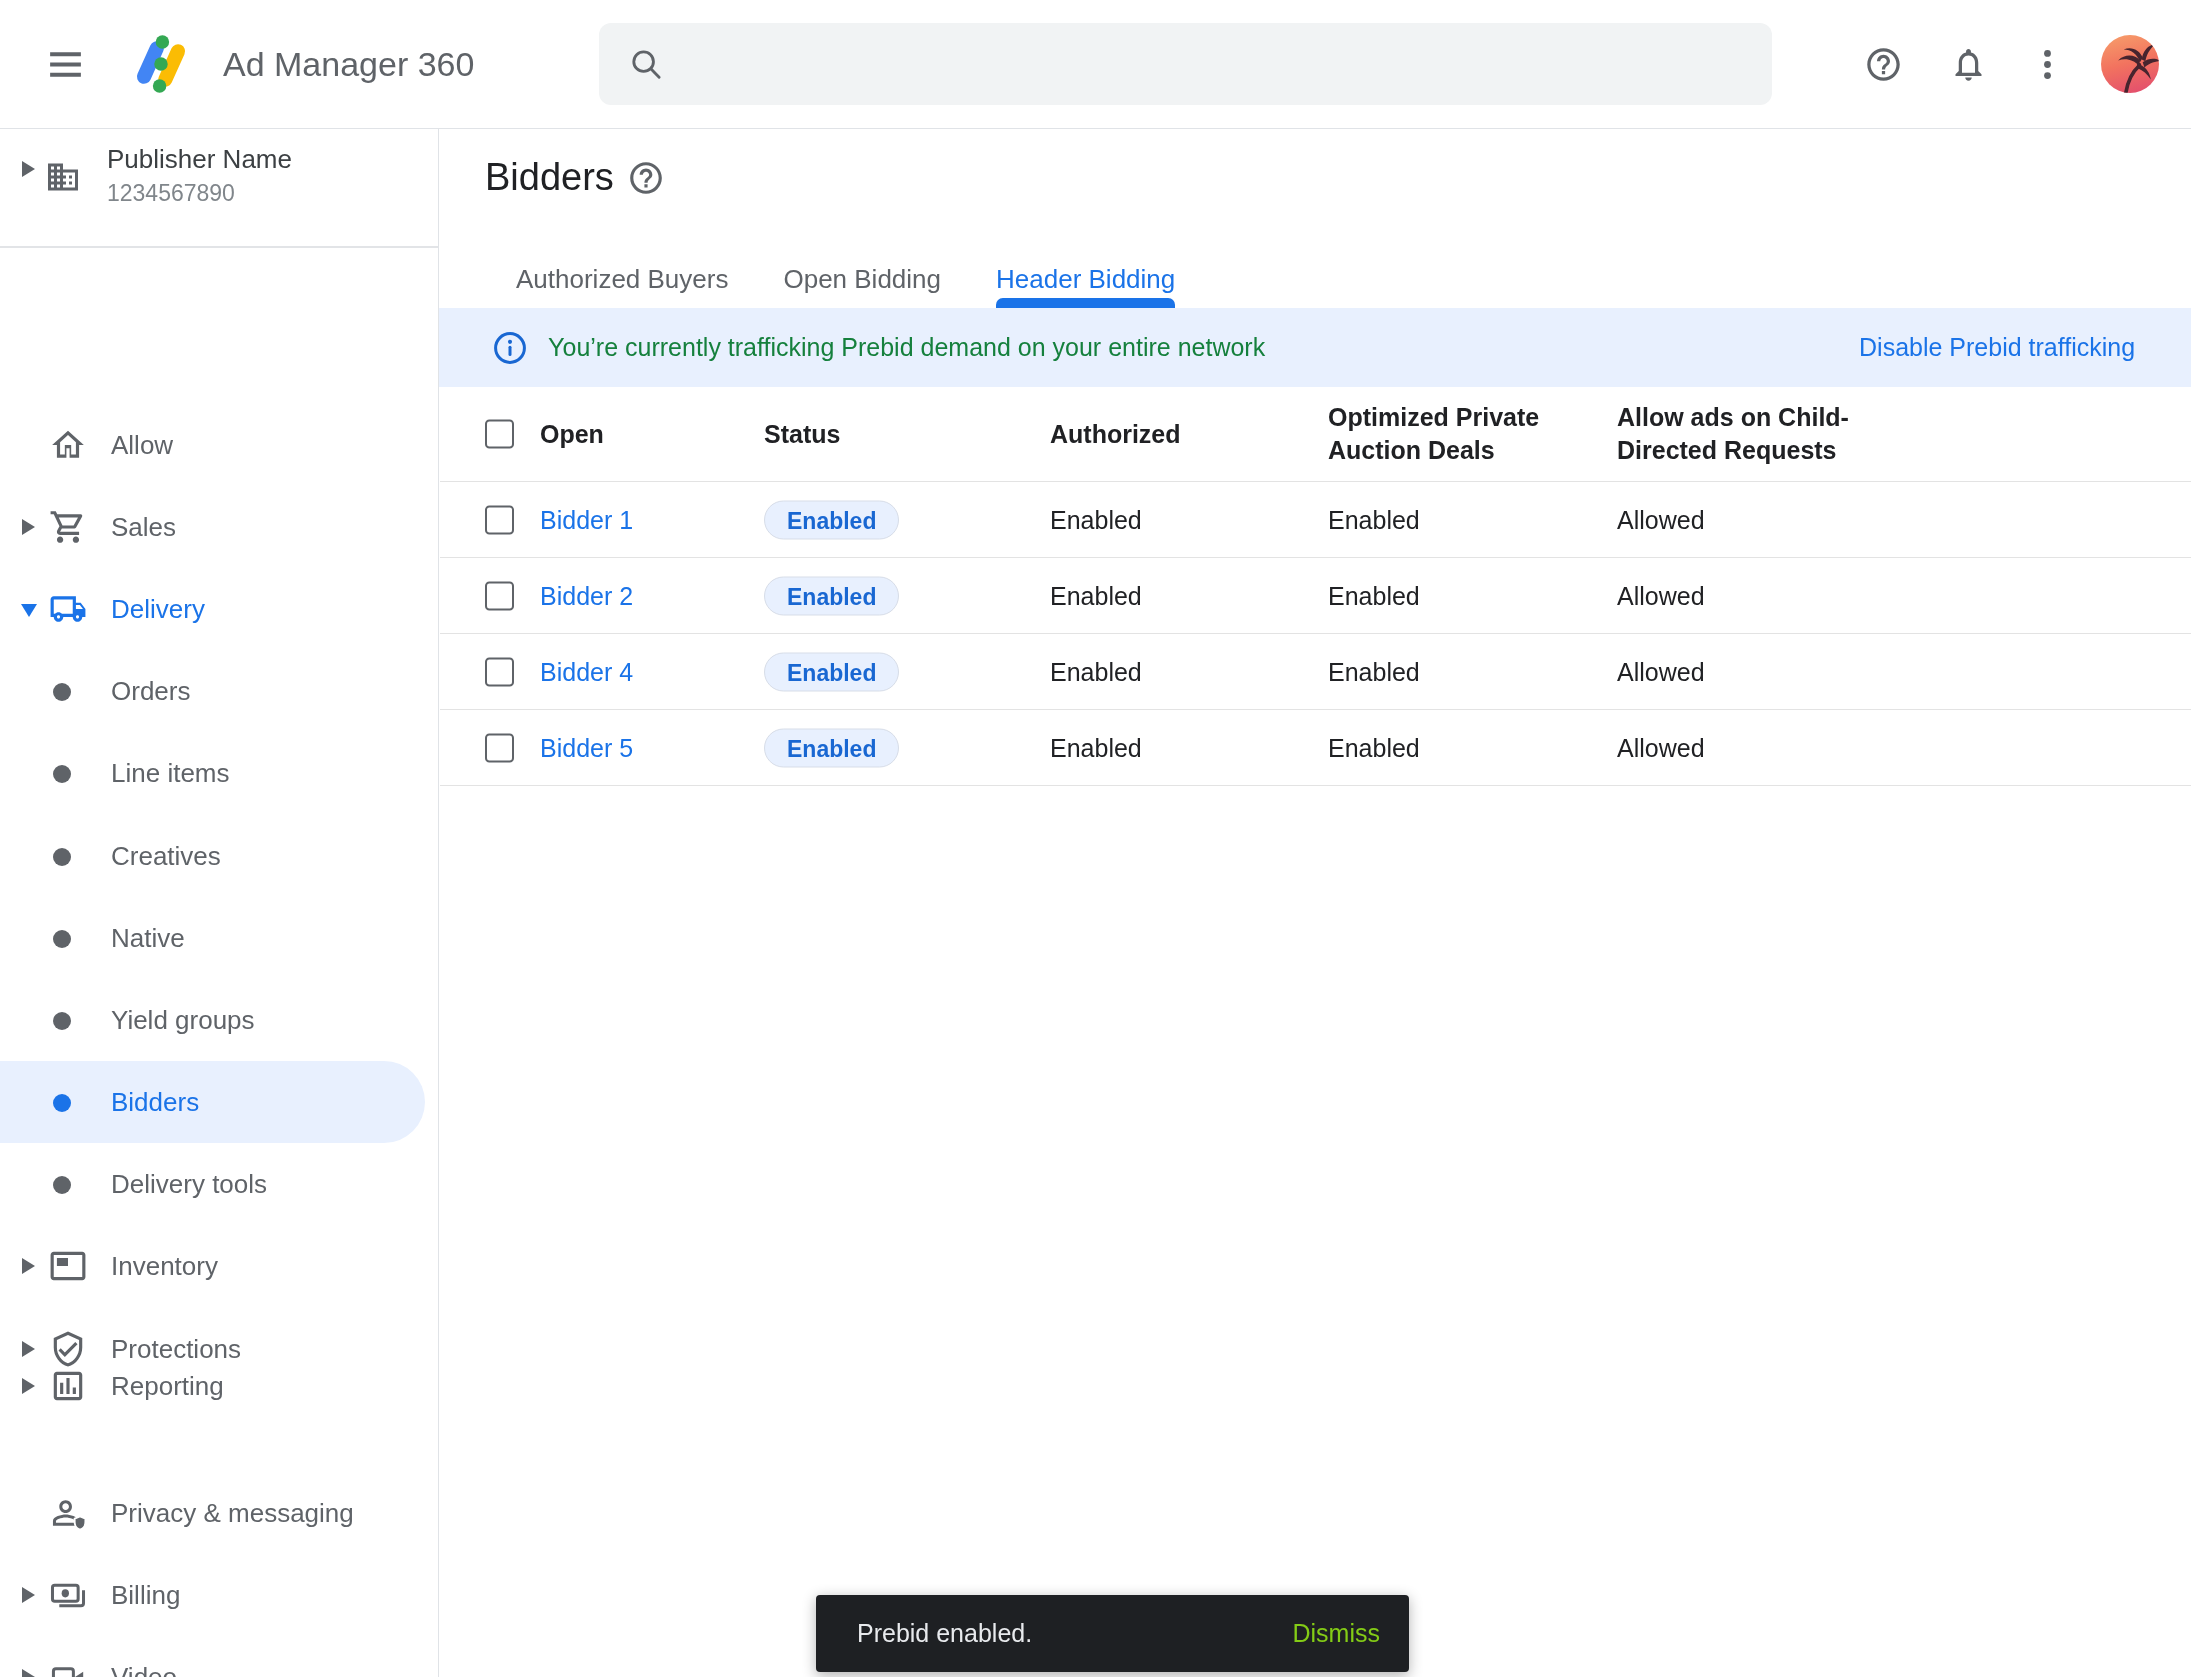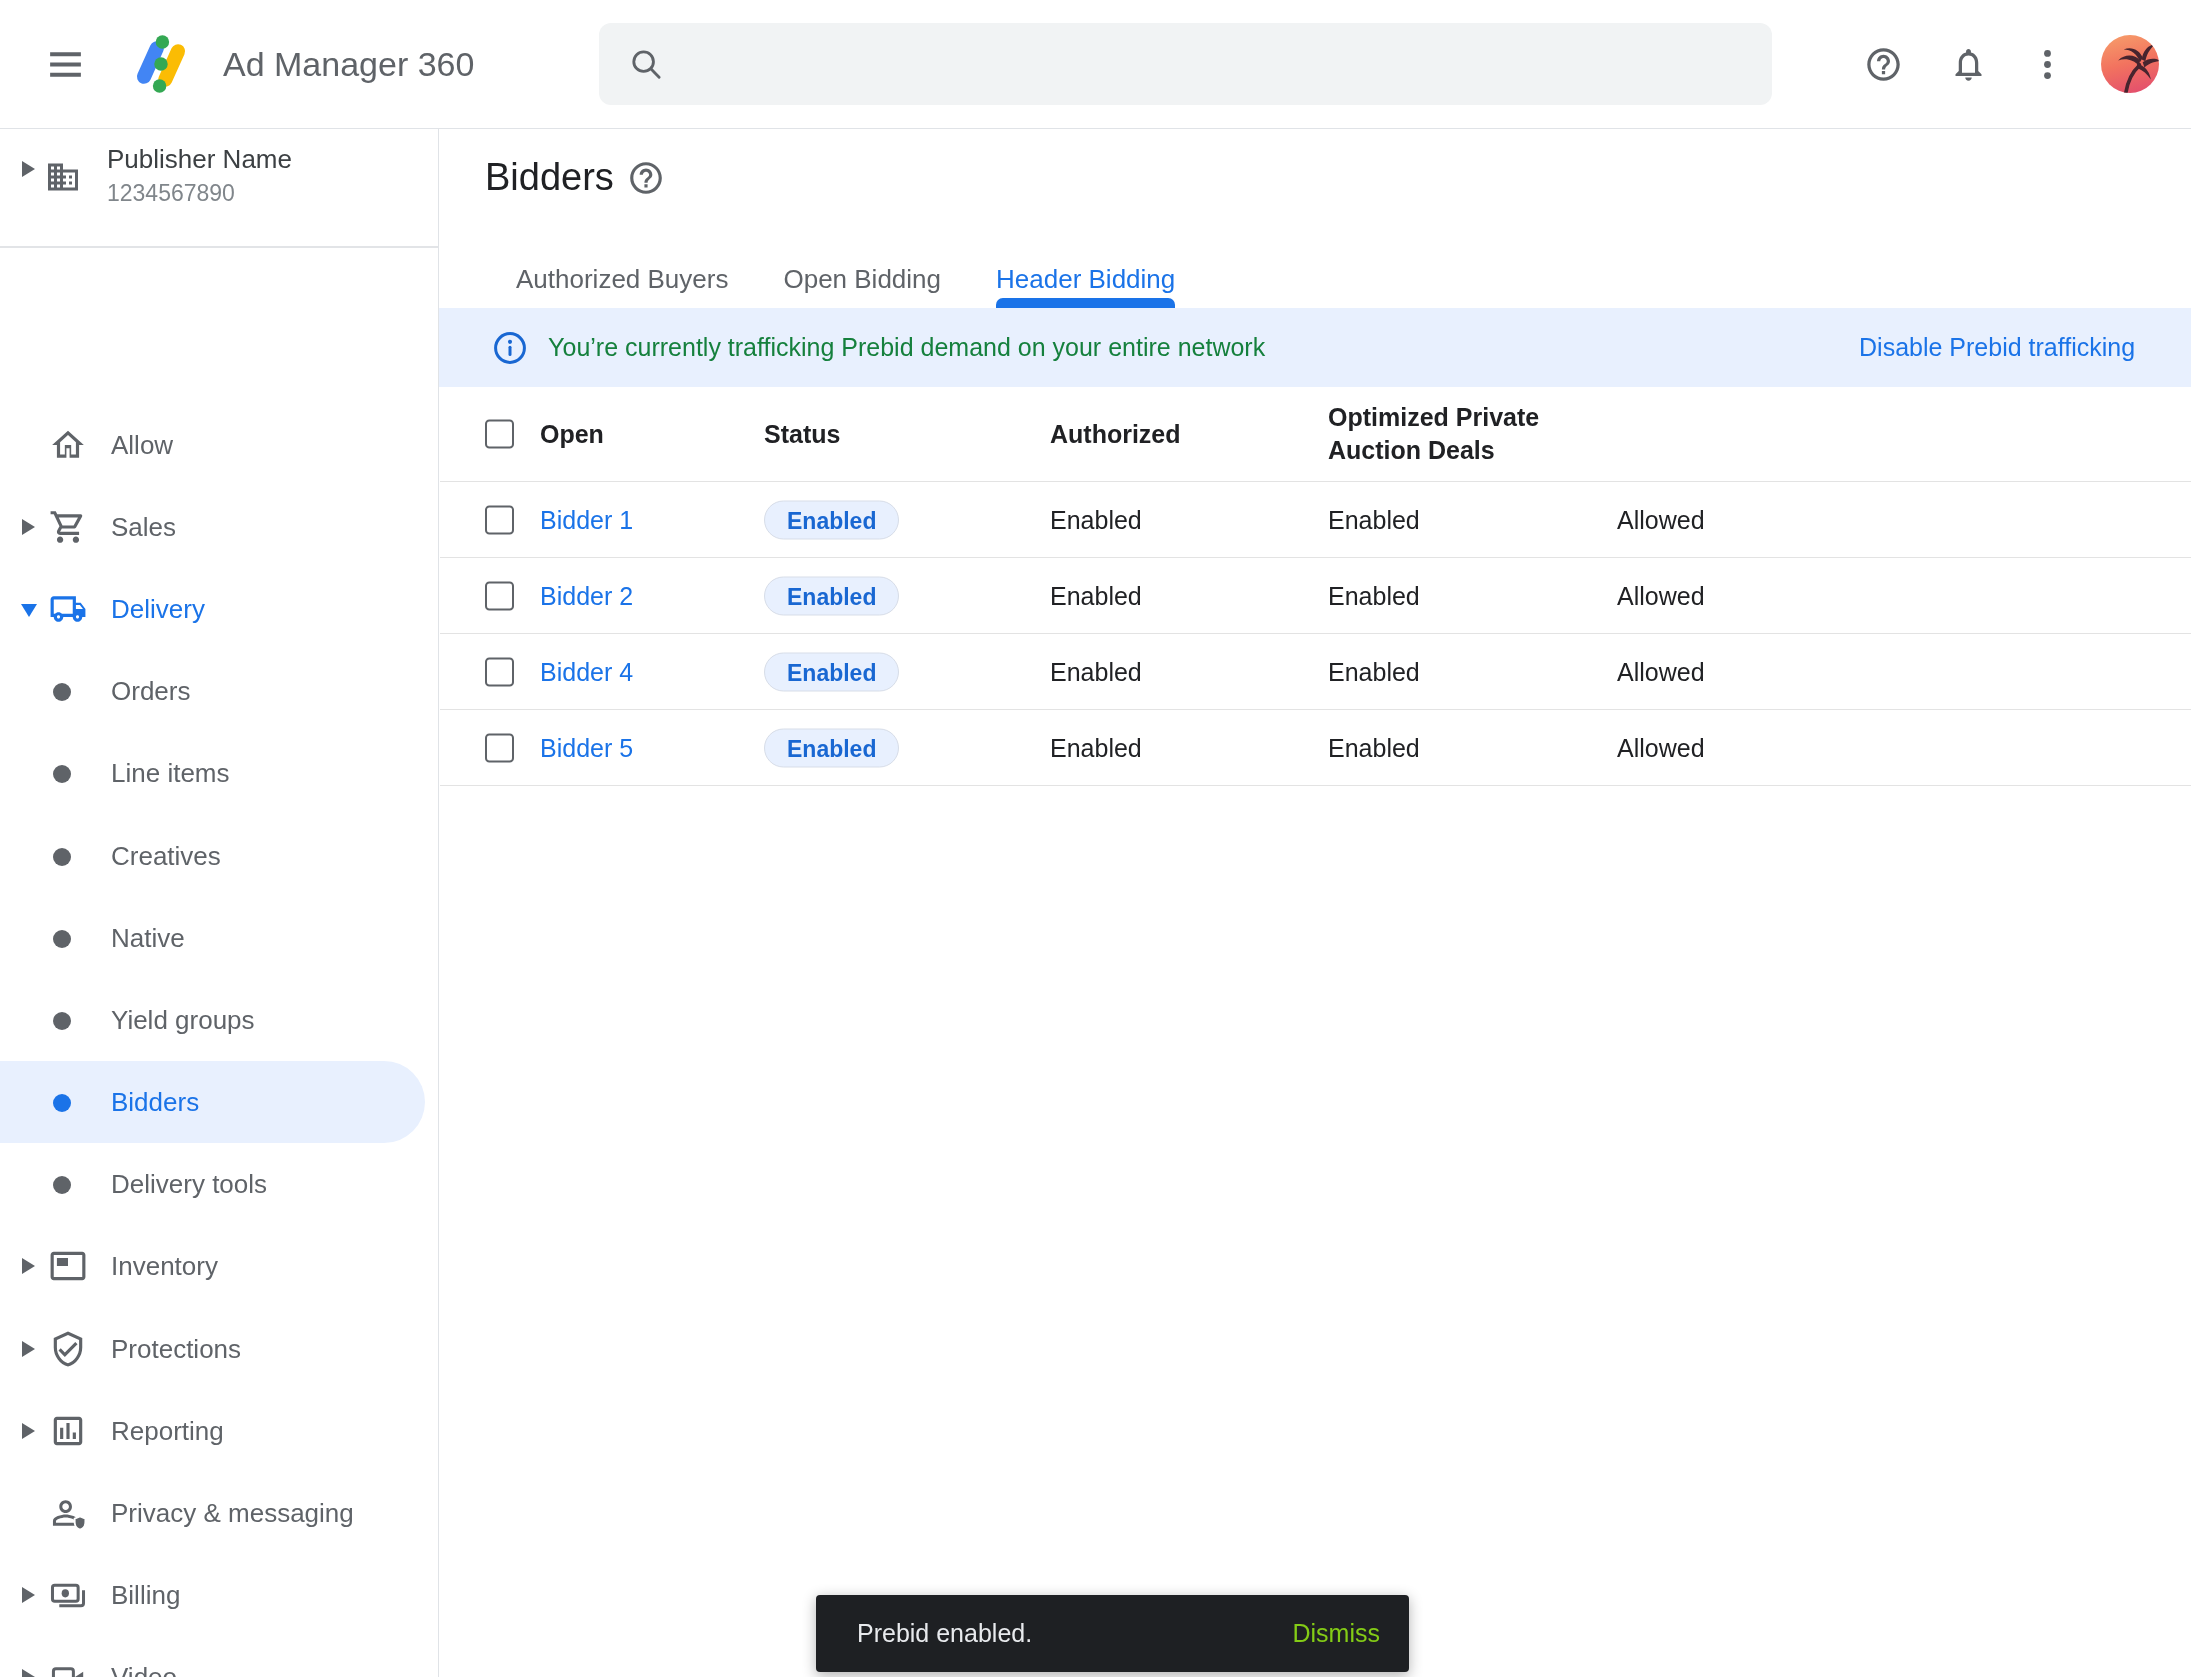--- a/index.html
+++ b/index.html
@@ -231,21 +231,21 @@
   <div class="nav-item" style="top:1180px;">
     <span class="caret-right"></span>
     <span class="nicon">
       <svg viewBox="0 0 24 24" width="38" height="38" fill="#5f6368">
           <path d="M12 1L3 5v6c0 5.55 3.84 10.74 9 12 5.16-1.26 9-6.45 9-12V5l-9-4zm7 10c0 4.52-2.98 8.69-7 9.93-4.02-1.24-7-5.41-7-9.93V6.3l7-3.11 7 3.11V11zm-11.59.59L6 13l4 4 8-8-1.41-1.42L10 14.17l-2.59-2.58z"></path>
         </svg>
     </span>
     <span class="nav-label">Protections</span>
   </div>
 
-  <div class="nav-item" style="top:1262px;">
+  <div class="nav-item" style="top:1217px;">
     <span class="caret-right"></span>
     <span class="nicon">
       <svg viewBox="0 0 24 24" width="38" height="38" fill="#5f6368">
           <path d="M19 3H5c-1.1 0-2 .9-2 2v14c0 1.1.9 2 2 2h14c1.1 0 2-.9 2-2V5c0-1.1-.9-2-2-2zm0 16H5V5h14v14zM7 10h2v7H7zm4-3h2v10h-2zm4 6h2v4h-2z"></path>
         </svg>
     </span>
     <span class="nav-label">Reporting</span>
   </div>
 
   <div class="nav-item" style="top:1344px;">
@@ -311,20 +311,21 @@
     <div id="banner-action">Disable Prebid trafficking</div>
   </div>
 
   <div id="table">
     <div class="trow head">
       <span class="checkbox"></span>
       <span class="cell hdr c-name">Open</span>
       <span class="cell hdr c-status">Status</span>
       <span class="cell hdr c-safe">Authorized</span>
       <span class="cell hdr c-opad wrap">Optimized Private Auction Deals</span>
+      <span class="cell hdr c-child wrap">Allow ads on Child-Directed Requests</span>
     </div>
 
     <div class="trow data">
       <span class="checkbox"></span>
       <span class="cell c-name bidder-link">Bidder 1</span>
       <span class="cell c-status"><span class="pill">Enabled</span></span>
       <span class="cell c-safe">Enabled</span>
       <span class="cell c-opad">Enabled</span>
       <span class="cell c-child">Allowed</span>
     </div>

